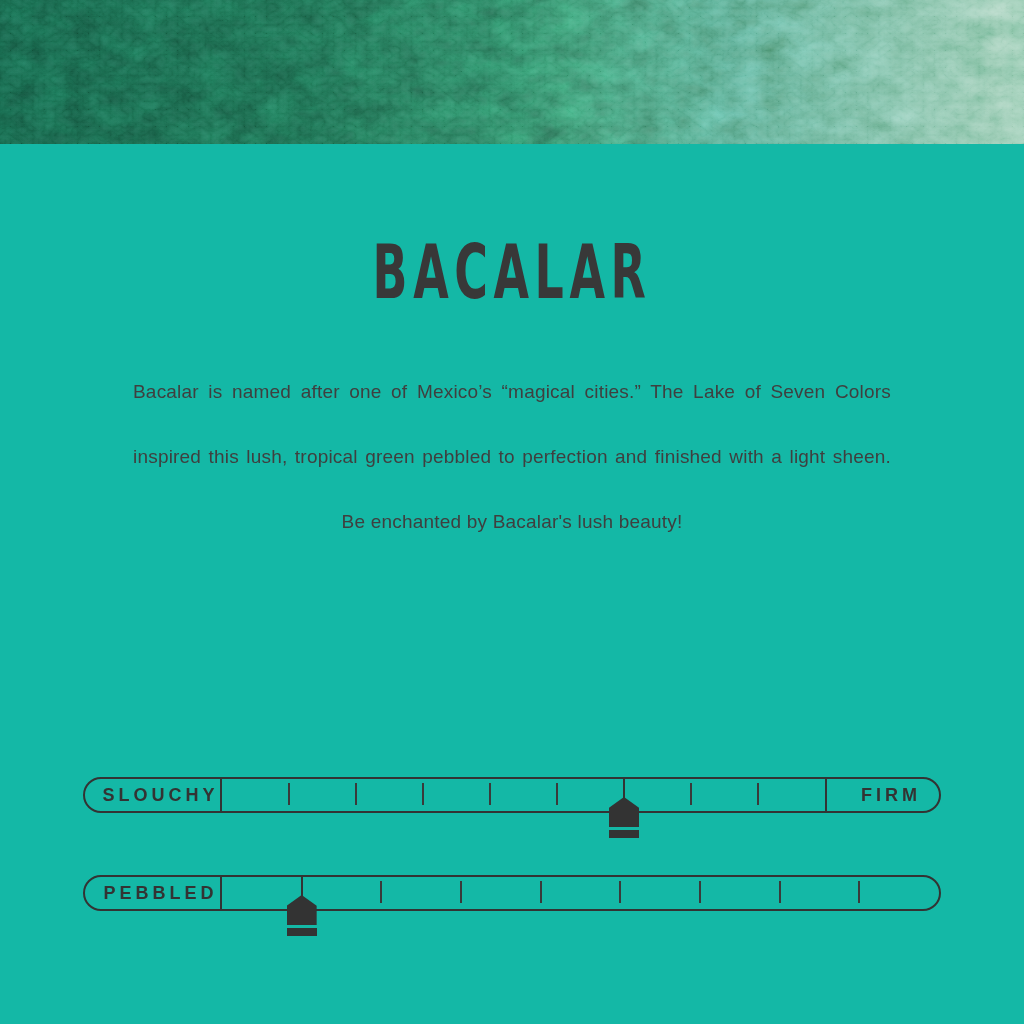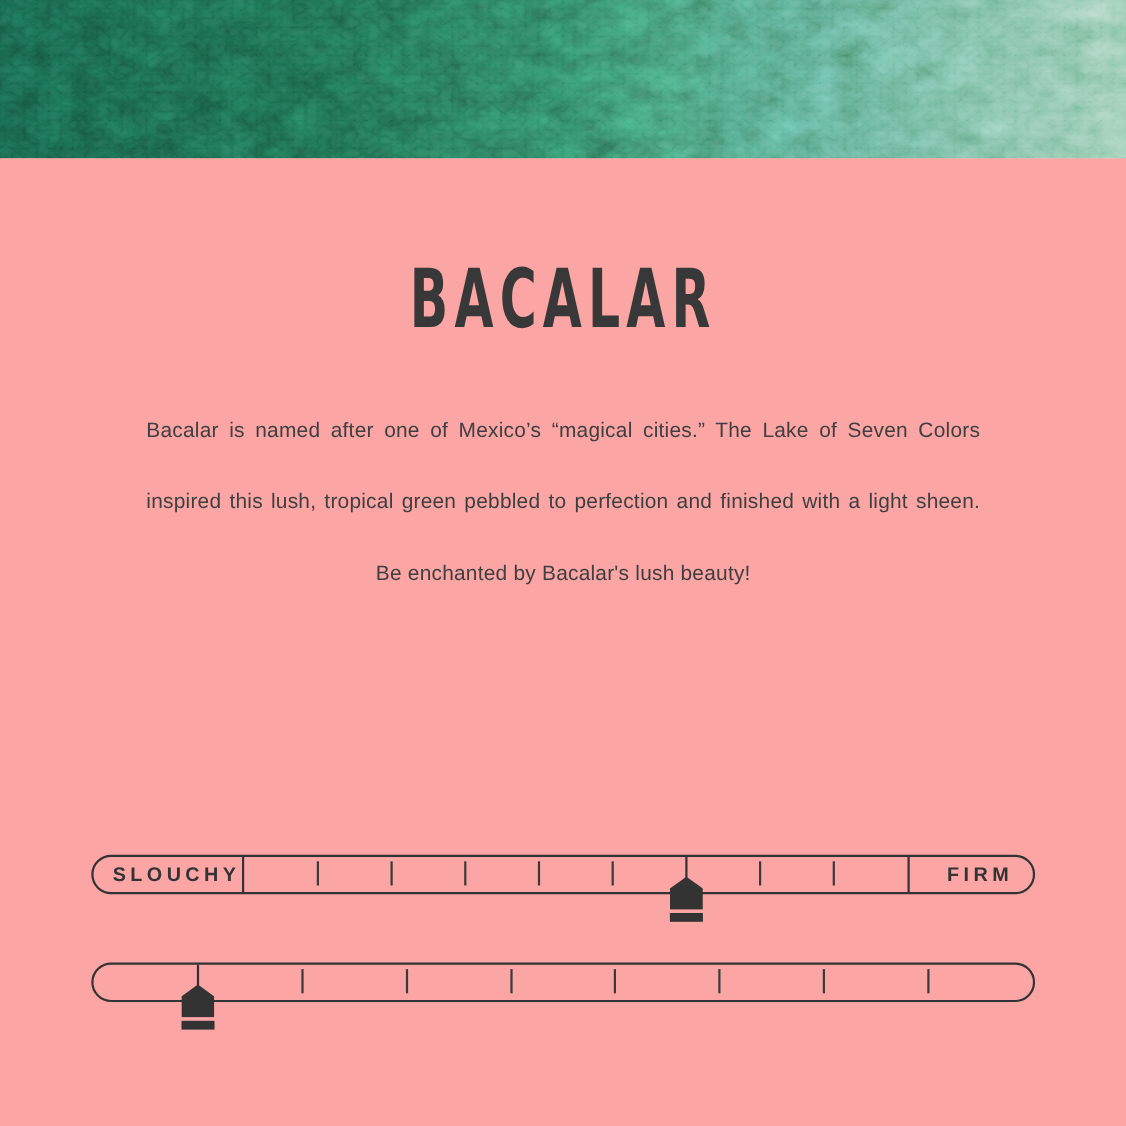--- a/index.html
+++ b/index.html
@@ -1,21 +1,21 @@
 <!DOCTYPE html>
 <html><head>
 <meta charset="utf-8">
 <style>
   * { margin: 0; padding: 0; box-sizing: border-box; }
   html, body { width: 1024px; height: 1024px; }
   body { background: #e3e3e1; font-family: "Liberation Sans", sans-serif; }
 
   .canvas {
     position: relative; width: 1024px; height: 1024px;
-    overflow: hidden; background: #fca5a5;
+    overflow: hidden; background: #14b8a6;
   }
 
   
   .hero { position: absolute; top: 0; left: 0; width: 1024px; height: 144px; }
   .hero svg { display: block; width: 100%; height: 100%; }
 
   
   .title {
     position: absolute; top: 235px; left: 0; width: 1024px;
     text-align: center;
@@ -118,20 +118,21 @@
           <div class="m-nib"></div>
           <div class="m-bar"></div>
         </div>
         <div class="tick" style="left: 77.7778%;"></div>
         <div class="tick" style="left: 88.8889%;"></div>
       </div>
     <div class="scale-end scale-right">FIRM</div>
   </div>
 
   <div class="scale" style="top:875px">
+    <div class="scale-end scale-left">PEBBLED</div>
     <div class="scale-mid">
         <div class="marker" style="left: 11.1111%;">
           <div class="m-line"></div>
           <div class="m-nib"></div>
           <div class="m-bar"></div>
         </div>
         <div class="tick" style="left: 22.2222%;"></div>
         <div class="tick" style="left: 33.3333%;"></div>
         <div class="tick" style="left: 44.4444%;"></div>
         <div class="tick" style="left: 55.5556%;"></div>

